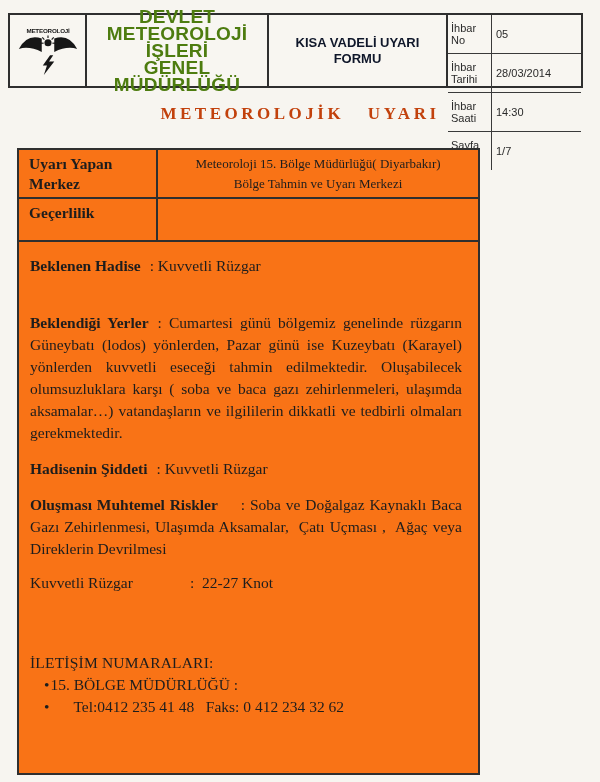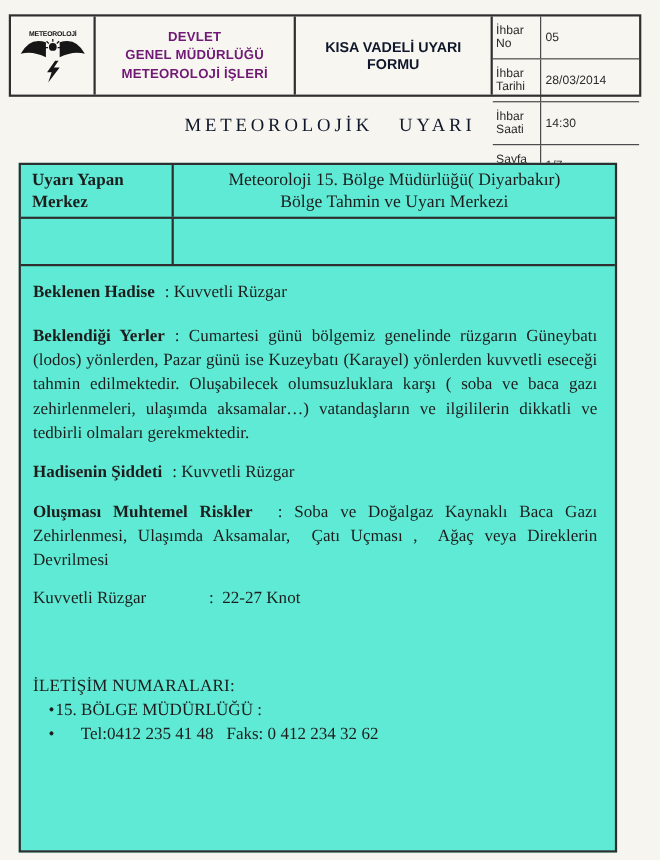--- a/index.html
+++ b/index.html
@@ -22,75 +22,75 @@
     background: #f8f6f1;
   }
   .logo-cell {
     width: 77px; border-right: 2px solid #2f2f2f;
     display: flex; align-items: center; justify-content: center;
   }
   .org-cell {
     width: 182px; border-right: 2px solid #2f2f2f;
     display: flex; flex-direction: column; align-items: center; justify-content: center;
     font-family: "Liberation Sans", sans-serif;
-    font-weight: bold; font-size: 12px; line-height: 17px;
-    color: #701a75; text-align: center; letter-spacing: .2px;
+    font-weight: bold; font-size: 19px; line-height: 17px;
+    color: #4d7c0f; text-align: center; letter-spacing: .2px;
   }
   .form-cell {
     width: 179px; border-right: 2px solid #2f2f2f;
     display: flex; flex-direction: column; align-items: center; justify-content: center;
     font-family: "Liberation Sans", sans-serif;
     font-weight: bold; font-size: 13px; line-height: 16px;
     color: #0f172a; text-align: center;
   }
   .hinfo { flex: 1; display: flex; flex-direction: column;
     font-family: "Liberation Sans", sans-serif; font-size: 11px; color: #2a2a2a; }
   .hinfo-row { flex: 1; display: flex; border-bottom: 1.5px solid #3a3a3a; }
   .hinfo-row:last-child { border-bottom: none; }
   .hinfo-label { width: 44px; padding: 1px 3px; border-right: 1.5px solid #3a3a3a;
     display: flex; align-items: center; }
   .hinfo-value { flex: 1; padding: 13px 4px; display: flex; align-items: center; }
 
   
   .doc-title {
     position: absolute; top: 104px; left: 0; width: 100%;
     text-align: center;
-    font-weight: normal; font-size: 17px;
+    font-weight: bold; font-size: 17px;
     letter-spacing: 3.5px; word-spacing: 16px;
-    color: #0f172a;
+    color: #c2410c;
   }
 
   
   .main-box {
     position: absolute; left: 17px; top: 148px;
-    width: 544px; height: 627px;
+    width: 463px; height: 627px;
     border: 2px solid #2f2f2f;
-    background: #5eead4;
+    background: #f97316;
   }
   .trow { display: flex; border-bottom: 2px solid #2f2f2f; }
   .trow-1 { height: 49px; }
   .trow-2 { height: 43px; }
   .tlabel {
     width: 139px; border-right: 2px solid #2f2f2f;
     padding: 4px 4px 0 10px;
     font-weight: bold; font-size: 15.5px; line-height: 20px;
   }
   .tvalue {
     flex: 1; display: flex; flex-direction: column;
     align-items: center; justify-content: center;
-    font-size: 16px; line-height: 20px; text-align: center;
+    font-size: 13px; line-height: 20px; text-align: center;
   }
   .tvalue.bold { font-weight: bold; font-size: 16px; letter-spacing: .2px; }
 
   .content { padding: 13px 16px 0 11px; font-size: 15.5px; }
   .field-line { line-height: 22px; }
   .field-label { font-weight: bold; }
   .field-value { margin-left: 9px; }
   .para { text-align: justify; line-height: 22px; }
-  .m17 { margin-top: 18px; }
+  .m17 { margin-top: 35px; }
   .m14 { margin-top: 14px; }
   .wind-heading { margin-top: 116px; text-decoration: underline; line-height: 22px; }
   .wind-row { margin-top: 12px; display: flex; line-height: 22px; }
   .wind-label { width: 137px; }
   .contact-heading { margin-top: 58px; line-height: 22px; letter-spacing: .2px; }
   .contact-item { line-height: 22px; padding-left: 14px; display: flex; }
   .bullet { margin-right: 1px; }
   .pre { white-space: pre-wrap; margin-left: 23px; }
 </style>
 </head>
@@ -110,22 +110,22 @@
           <line x1="24.5" y1="11" x2="26.5" y2="13"></line>
           <line x1="35.5" y1="11" x2="33.5" y2="13"></line>
           <line x1="23" y1="16.5" x2="25.8" y2="16.5"></line>
           <line x1="37" y1="16.5" x2="34.2" y2="16.5"></line>
         </g>
         <path d="M32,28 L25,38 L29,38 L26,47 L36,34 L31,34 L35,28 Z" fill="#161616"></path>
       </svg>
     </div>
     <div class="org-cell">
       <div>DEVLET</div>
+      <div>METEOROLOJİ İŞLERİ</div>
       <div>GENEL MÜDÜRLÜĞÜ</div>
-      <div>METEOROLOJİ İŞLERİ</div>
     </div>
     <div class="form-cell">
       <div>KISA VADELİ UYARI</div>
       <div>FORMU</div>
     </div>
     <div class="hinfo">
       <div class="hinfo-row">
         <div class="hinfo-label">İhbar No</div>
         <div class="hinfo-value">05</div>
       </div>
@@ -154,20 +154,21 @@
         <div>Merkez</div>
       </div>
       <div class="tvalue">
         <div>Meteoroloji 15. Bölge Müdürlüğü( Diyarbakır)</div>
         <div>Bölge Tahmin ve Uyarı Merkezi</div>
       </div>
     </div>
 
     <div class="trow trow-2">
       <div class="tlabel">
+        <div>Geçerlilik</div>
       </div>
     </div>
 
     <div class="content">
 
       <div class="field-line">
         <span class="field-label">Beklenen Hadise</span><span class="field-value">: Kuvvetli Rüzgar</span>
       </div>
 
       <div class="para m17">

